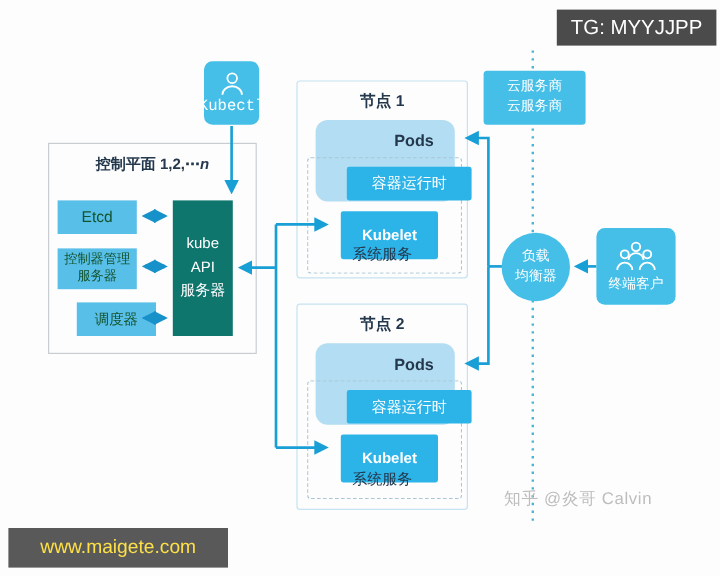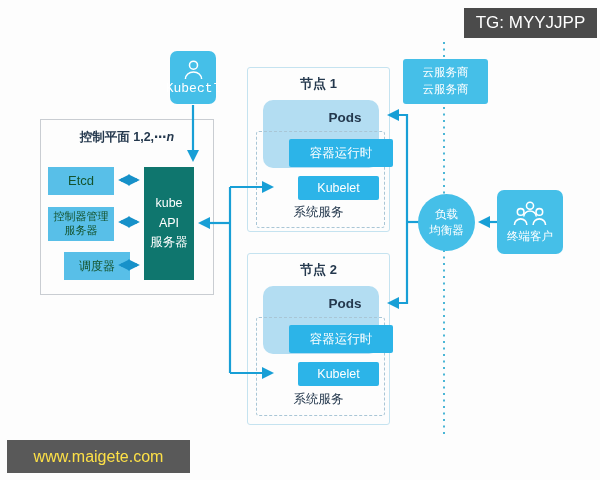--- a/index.html
+++ b/index.html
@@ -40,21 +40,21 @@
   .node{border:1.5px solid #c5e3f0;border-radius:3px;background:#fdfdfd;z-index:3;width:141px;}
   #node1{left:247px;top:67px;height:163px;}
   #node2{left:247px;top:253px;height:170px;}
   .node-title{left:0;top:7px;width:100%;text-align:center;font-size:13px;font-weight:bold;}
   .pods{left:15px;top:32px;width:116px;height:68px;background:#b3ddf2;border-radius:10px;}
   .pods-label{left:0;top:10px;width:100%;text-align:center;font-size:13.5px;font-weight:600;color:#24384d;margin-left:24px;}
   .sys-dashed{left:8px;top:63px;width:127px;border:1.5px dashed #a9c6d6;border-radius:3px;}
   #node1 .sys-dashed{height:95px;}
   #node2 .sys-dashed{height:97px;}
   .runtime{left:21px;top:71px;width:104px;height:28px;font-size:12.5px;}
-  .kubelet{left:30px;top:108px;width:81px;height:24px;font-size:12.5px;}
+  .kubelet{left:16px;top:108px;width:81px;height:40px;font-size:12.5px;font-weight:bold;}
   .services-label{left:0;width:100%;text-align:center;font-size:12.5px;}
   #node1 .services-label{top:136px;}
   #node2 .services-label{top:137px;}
   
   #cloud-edge{left:403px;top:59px;width:85px;height:45px;border-radius:3px;z-index:6;
     font-size:11.5px;line-height:1.45;}
   #load-balancer{left:418px;top:194px;width:57px;height:57px;border-radius:50%;z-index:6;
     font-size:11.5px;line-height:1.35;}
   #end-users{left:497px;top:190px;width:66px;height:64px;z-index:6;font-size:11.5px;gap:2px;}
   
@@ -173,17 +173,18 @@
       <circle cx="17" cy="5.5" r="3.4" fill="none" stroke="#fff" stroke-width="1.5"></circle>
       <path d="M11 16 a6 5.5 0 0 1 12 0" fill="none" stroke="#fff" stroke-width="1.5"></path>
       <circle cx="8" cy="11.5" r="3.2" fill="none" stroke="#fff" stroke-width="1.5"></circle>
       <path d="M2 24 a6 5.8 0 0 1 12 0" fill="none" stroke="#fff" stroke-width="1.5"></path>
       <circle cx="26" cy="11.5" r="3.2" fill="none" stroke="#fff" stroke-width="1.5"></circle>
       <path d="M20 24 a6 5.8 0 0 1 12 0" fill="none" stroke="#fff" stroke-width="1.5"></path>
     </svg>
     <span>终端客户</span>
   </div>
 
+  <div id="watermark" class="abs">知乎 @炎哥 Calvin</div>
   <div id="site-bar" class="abs">
     <span>www.maigete.com</span>
   </div>
 
 </div>
 
 </body></html>

